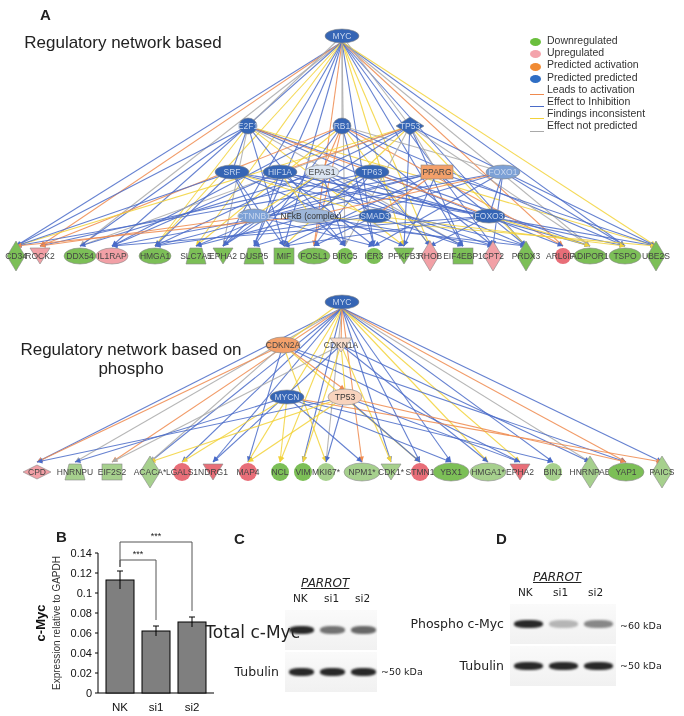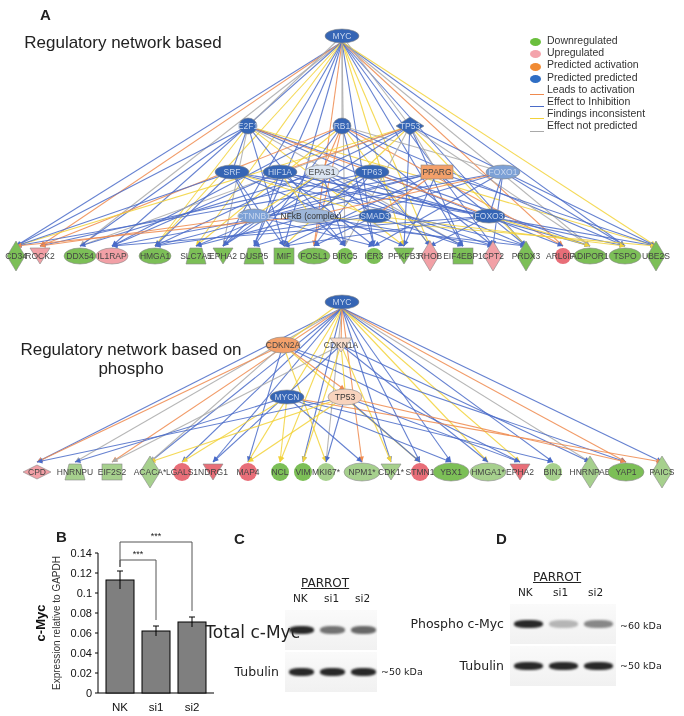--- a/index.html
+++ b/index.html
@@ -7,21 +7,21 @@
   #net-svg { position:absolute; left:0; top:0; }
   .panel-letter { position:absolute; font-weight:bold; font-size:15px; color:#222; font-family:"Liberation Sans", sans-serif; }
   .net-title { position:absolute; font-size:17px; color:#222; text-align:center; line-height:19px; font-family:"Liberation Sans", sans-serif; }
   .legend { position:absolute; left:530px; top:34px; font-size:10.5px; color:#333; line-height:12.2px; }
   .legend-row { display:flex; align-items:flex-end; height:12.2px; }
   .legend-dot { width:11px; height:8px; border-radius:50%; margin-right:6px; display:inline-block; }
   .legend-line { width:14px; height:0; border-top:1.5px solid; margin-right:3px; display:inline-block; }
   .blot { position:absolute; background:linear-gradient(#fafafa,#f1f1f1); }
   .band { position:absolute; border-radius:40%; filter:blur(1.2px); }
   .wb-text { position:absolute; font-family:"DejaVu Sans", sans-serif; color:#222; white-space:nowrap; }
-  .underline { text-decoration:underline; }
+  .underline { text-decoration:underline;font-style:italic; }
 </style>
 </head>
 <body>
 
 <svg id="net-svg" width="684" height="500">
     <g>
       <line x1="342" y1="42" x2="16" y2="246" stroke="#4a6bc8" stroke-width="1.1" stroke-opacity="0.85"></line>
       <polygon points="16,246 19.195479055654097,240.9217213935354 21.96429392142399,245.34639613001082" fill="#4a6bc8"></polygon>
       <line x1="342" y1="42" x2="40" y2="246" stroke="#ef8a4e" stroke-width="1.1" stroke-opacity="0.85"></line>
       <polygon points="40,246 43.01612860545377,240.81319286695916 45.93782120909504,245.13844368215356" fill="#ef8a4e"></polygon>

